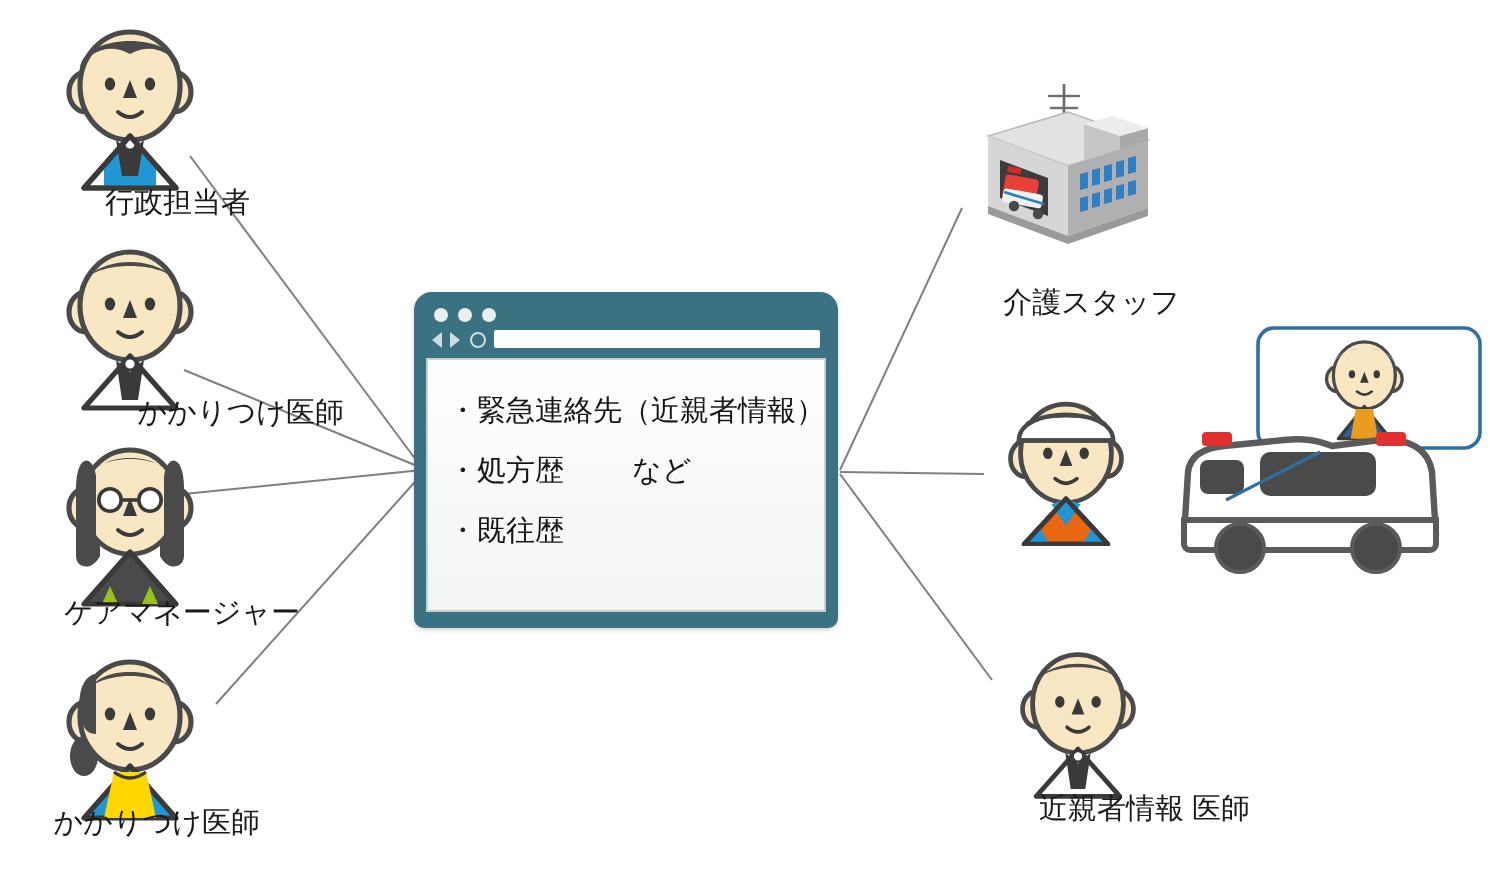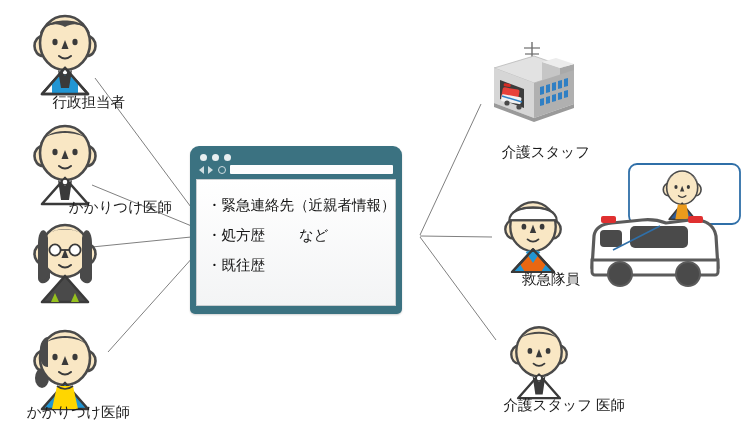--- a/index.html
+++ b/index.html
@@ -18,21 +18,21 @@
     position:absolute;
     text-align:right;
     color:#1a1a1a;
     font-size:14.5px;
     line-height:1.1;
     white-space:nowrap;
   }
   
   #window-card{
     position:absolute;
-    left:190px;top:146px;width:212px;height:168px;
+    left:207px;top:146px;width:212px;height:168px;
     background:#3b7281;
     border-radius:9px 9px 5px 5px;
     box-shadow:0 1px 2px rgba(0,0,0,.18);
     box-sizing:border-box;
   }
   #window-chrome{
     position:relative;height:31px;
   }
   .dot{
     position:absolute;top:8px;width:7px;height:7px;border-radius:50%;
@@ -160,20 +160,21 @@
         <circle cx="49" cy="34" r="5.6" fill="#ffffff" stroke="#3a3a3a" stroke-width="1.8"></circle>
         <line x1="34.6" y1="34" x2="43.4" y2="34" stroke="#3a3a3a" stroke-width="1.8"></line>
         <path d="M39 33 L35.5 42 L42.5 42 Z" fill="#3a3a3a"></path>
         <path d="M33 49 Q39 54 45 49" stroke="#3a3a3a" stroke-width="2" fill="none" stroke-linecap="round"></path>
         <path d="M39 60 L16 86 L62 86 Z" fill="#4a4a4a" stroke="#3a3a3a" stroke-width="2.6" stroke-linejoin="round"></path>
         <path d="M25 86 L29 77 L33 86 Z" fill="#96c11e"></path>
         <path d="M45 86 L49 77 L53 86 Z" fill="#96c11e"></path>
       </g>
     </svg>
   </div>
+  <div class="label" style="left:0px;top:300px;width:150px;">ケアマネージャー</div>
 
   <div class="node" style="left:26px;top:323px;">
     <svg width="78" height="88" viewBox="0 0 78 88">
       <g>
         <ellipse cx="17" cy="38" rx="8.5" ry="10" fill="#f9e7c4" stroke="#4a4a4a" stroke-width="2.6"></ellipse>
         <ellipse cx="61" cy="38" rx="8.5" ry="10" fill="#f9e7c4" stroke="#4a4a4a" stroke-width="2.6"></ellipse>
         <ellipse cx="16" cy="55" rx="7" ry="10" fill="#4a4a4a"></ellipse>
         <ellipse cx="39" cy="35" rx="25" ry="27" fill="#f9e7c4" stroke="#4a4a4a" stroke-width="2.6"></ellipse>
         <path d="M14 30 C14 10, 64 10, 64 30 C60 18, 52 13, 39 13 C26 13, 18 18, 14 30 Z" fill="#4a4a4a"></path>
         <path d="M14 30 C13 20, 18 14, 22 14 L22 44 C16 44, 14 38, 14 30 Z" fill="#4a4a4a"></path>
@@ -253,40 +254,39 @@
         <path d="M39 35 L35.5 44 L42.5 44 Z" fill="#3a3a3a"></path>
         <path d="M33 51 Q39 56 45 51" stroke="#3a3a3a" stroke-width="2" fill="none" stroke-linecap="round"></path>
         <path d="M39 62 L16 87 L62 87 Z" fill="#ea6711" stroke="#3a3a3a" stroke-width="2.6" stroke-linejoin="round"></path>
         <path d="M31 65 L39 77 L47 65 L39 62 Z" fill="#2196d4"></path>
         <path d="M16 87 L24 77 L30 87 Z" fill="#2196d4"></path>
         <path d="M62 87 L54 77 L48 87 Z" fill="#2196d4"></path>
         <path d="M39 62 L16 87 L62 87 Z" fill="none" stroke="#3a3a3a" stroke-width="2.6" stroke-linejoin="round"></path>
       </g>
     </svg>
   </div>
-  <div class="label" style="left:490px;top:272px;width:90px;">救急隊員</div>
 
   <div class="node" style="left:500px;top:320px;">
     <svg width="78" height="80" viewBox="0 0 78 88">
       <g>
         <ellipse cx="17" cy="38" rx="8.5" ry="10" fill="#f9e7c4" stroke="#4a4a4a" stroke-width="2.6"></ellipse>
         <ellipse cx="61" cy="38" rx="8.5" ry="10" fill="#f9e7c4" stroke="#4a4a4a" stroke-width="2.6"></ellipse>
         <ellipse cx="39" cy="35" rx="25" ry="27" fill="#f9e7c4" stroke="#4a4a4a" stroke-width="2.6"></ellipse>
         <path d="M14 27 C15 11, 63 11, 64 27 C62 19, 52 13, 39 13 C26 13, 16 19, 14 27 Z" fill="#4a4a4a"></path>
         <ellipse cx="29" cy="34" rx="2.6" ry="3.2" fill="#3a3a3a"></ellipse>
         <ellipse cx="49" cy="34" rx="2.6" ry="3.2" fill="#3a3a3a"></ellipse>
         <path d="M39 32 L35.5 41 L42.5 41 Z" fill="#3a3a3a"></path>
         <path d="M33 48 Q39 53 45 48" stroke="#3a3a3a" stroke-width="2" fill="none" stroke-linecap="round"></path>
         <path d="M39 60 L16 86 L62 86 Z" fill="#ffffff" stroke="#3a3a3a" stroke-width="2.6" stroke-linejoin="round"></path>
         <path d="M32 62 L39 68 L46 62 L43 82 L35 82 Z" fill="#3a3a3a"></path>
         <circle cx="39" cy="64" r="3" fill="#ffffff" stroke="#3a3a3a" stroke-width="1.4"></circle>
       </g>
     </svg>
   </div>
-  <div class="label" style="left:465px;top:398px;width:160px;">介護スタッフ 医師</div>
+  <div class="label" style="left:465px;top:398px;width:160px;">近親者情報 医師</div>
 
   <div class="node" style="left:580px;top:160px;">
     <svg width="165" height="135" viewBox="0 0 165 135">
 
       <g>
         <path d="M57 4 H152 A8 8 0 0 1 160 12 V56 A8 8 0 0 1 152 64 H57 A8 8 0 0 1 49 56 V12 A8 8 0 0 1 57 4 Z" fill="#ffffff" stroke="#2f6fa8" stroke-width="1.8"></path>
         <path d="M75 62 L33 90 L88 64 Z" fill="#ffffff" stroke="#2f6fa8" stroke-width="1.6" stroke-linejoin="round"></path>
       </g>
 
       <g transform="translate(78,6) scale(0.62)">

